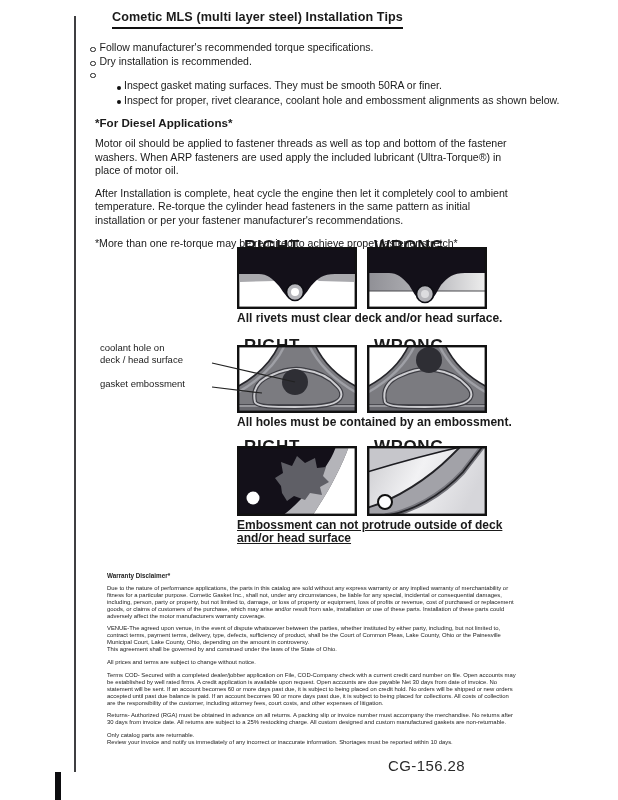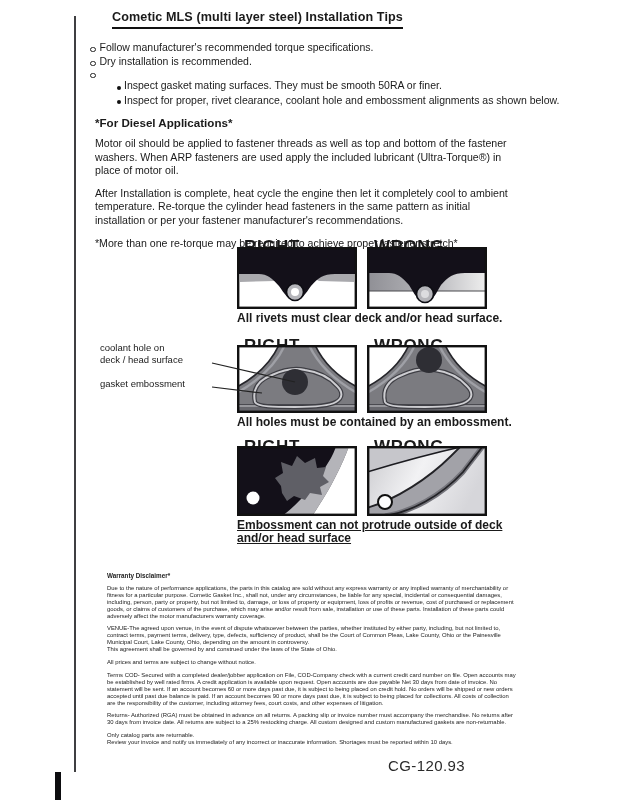--- a/index.html
+++ b/index.html
@@ -200,15 +200,15 @@
     <p>Due to the nature of performance applications, the parts in this catalog are sold without any express warranty or any implied warranty of merchantability or fitness for a particular purpose. Cometic Gasket Inc., shall not, under any circumstances, be liable for any special, incidental or consequential damages, including, person, party or property, but not limited to, damage, or loss of property or equipment, loss of profits or revenue, cost of purchased or replacement goods, or claims of customers of the purchase, which may arise and/or result from sale, installation or use of these parts. Installation of these parts could adversely affect the motor manufacturers warranty coverage.</p>
     <p>VENUE-The agreed upon venue, in the event of dispute whatsoever between the parties, whether instituted by either party, including, but not limited to, contract terms, payment terms, delivery, type, defects, sufficiency of product, shall be the Court of Common Pleas, Lake County, Ohio or the Painesville Municipal Court, Lake County, Ohio, depending on the amount in controversy.
 This agreement shall be governed by and construed under the laws of the State of Ohio.</p>
     <p>All prices and terms are subject to change without notice.</p>
     <p>Terms COD- Secured with a completed dealer/jobber application on File, COD-Company check with a current credit card number on file. Open accounts may be established by well rated firms. A credit application is available upon request. Open accounts are due payable Net 30 days from date of invoice. No statement will be sent. If an account becomes 60 or more days past due, it is subject to being placed on credit hold. No orders will be shipped or new orders accepted until past due balance is paid. If an account becomes 90 or more days past due, it is subject to being placed for collections. All costs of collection are the responsibility of the customer, including attorney fees, court costs, and other expenses of litigation.</p>
     <p>Returns- Authorized (RGA) must be obtained in advance on all returns. A packing slip or invoice number must accompany the merchandise. No returns after 30 days from invoice date. All returns are subject to a 25% restocking charge. All custom designed and custom manufactured gaskets are non-returnable.</p>
     <p>Only catalog parts are returnable.
 Review your invoice and notify us immediately of any incorrect or inaccurate information. Shortages must be reported within 10 days.</p>
   </div>
 
-  <div class="doc-code">CG-120.93</div>
+  <div class="doc-code">CG-156.28</div>
 
 </div>
 
 </body></html>

